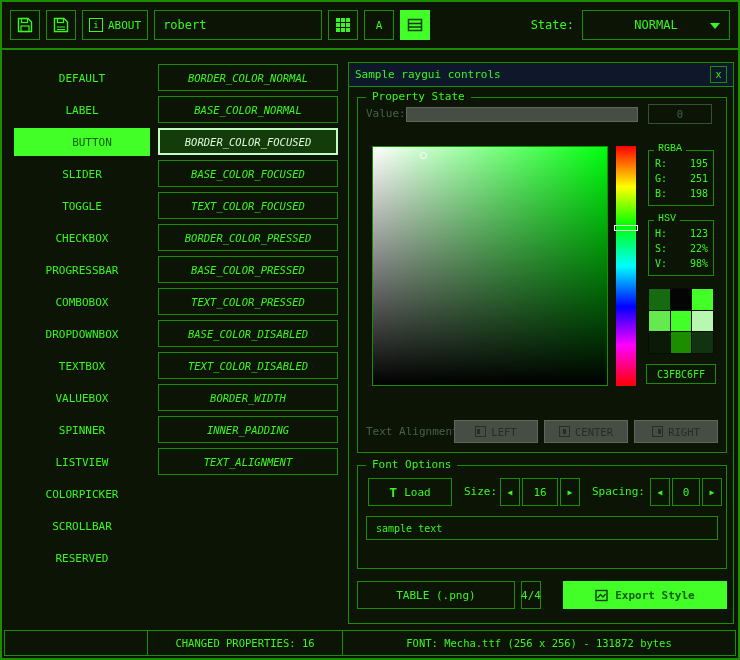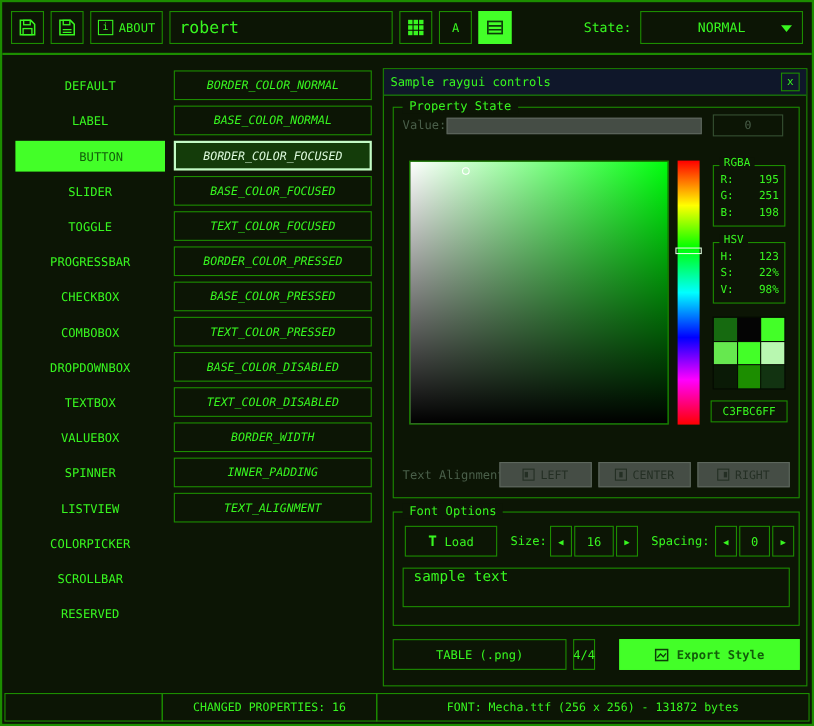--- a/index.html
+++ b/index.html
@@ -19,21 +19,21 @@
   html,body{background:#050a02;}
   #app{position:relative;width:740px;height:660px;background:var(--bg);border:2px solid var(--bd);overflow:hidden;}
 
   
   .toolbar{position:absolute;left:0;top:0;right:0;height:48px;border-bottom:2px solid var(--bd);display:flex;align-items:center;gap:6px;padding:0 8px;}
   .tbtn{height:30px;min-width:30px;background:var(--bg);border:1px solid var(--bd);color:var(--tx);display:flex;align-items:center;justify-content:center;gap:5px;font-size:11px;cursor:pointer;padding:0 6px;}
   .tbtn svg{display:block;}
   .tbtn.active{background:var(--hl);border-color:var(--hl);color:var(--hl-tx);}
   .tbtn.active svg *{stroke:#0c3c08;fill:none;}
   .info-ico{display:inline-flex;width:14px;height:14px;border:1px solid var(--tx);align-items:center;justify-content:center;font-size:9px;}
-  .tinput{width:203px;height:30px;border:1px solid var(--bd);color:var(--tx);font-size:15px;display:flex;align-items:center;padding:0 8px;}
+  .tinput{width:168px;height:30px;border:1px solid var(--bd);color:var(--tx);font-size:12px;display:flex;align-items:center;padding:0 8px;}
   .state-wrap{margin-left:auto;display:flex;align-items:center;gap:8px;}
   .state-label{color:var(--tx);font-size:12px;}
   .dropdown{width:148px;height:30px;border:1px solid var(--bd);color:var(--tx);font-size:12px;display:flex;align-items:center;justify-content:center;position:relative;cursor:pointer;}
   .dd-arrow{position:absolute;right:9px;top:12px;width:0;height:0;border-left:5px solid transparent;border-right:5px solid transparent;border-top:6px solid var(--tx);}
 
   
   .controls-list{position:absolute;left:12px;top:62px;width:136px;}
   .ctl-item{height:28px;margin-bottom:4px;display:flex;align-items:center;justify-content:center;color:var(--tx);font-size:11px;cursor:pointer;}
   .ctl-item.selected{background:var(--hl);color:var(--hl-tx);padding-left:20px;}
 
@@ -57,41 +57,41 @@
   .value-box{position:absolute;left:290px;top:6px;width:64px;height:20px;border:1px solid #365032;color:var(--dim);font-size:10.5px;display:flex;align-items:center;justify-content:center;}
 
   .color-panel{position:absolute;left:14px;top:48px;width:236px;height:240px;border:1px solid var(--bd);
     background:linear-gradient(to top,#000,rgba(0,0,0,0)),linear-gradient(to right,#fff,#00ff0d);cursor:crosshair;}
   .picker-dot{position:absolute;left:20%;top:2%;width:7px;height:7px;border:1px solid #ffffff;border-radius:50%;}
   .hue-bar{position:absolute;left:258px;top:48px;width:20px;height:240px;cursor:pointer;
     background:linear-gradient(to bottom,#ff0000 0%,#ffff00 17%,#00ff00 33%,#00ffff 50%,#0000ff 67%,#ff00ff 83%,#ff0000 100%);}
   .hue-handle{position:absolute;left:-2px;right:-2px;top:33%;height:6px;border:1px solid var(--ft);}
 
   .mini-box{position:absolute;left:290px;width:66px;height:56px;border:1px solid var(--bd);padding:5px 5px 0 6px;}
-  .mini-box .group-label{left:5px;padding:0 4px;font-size:10px;}
+  .mini-box .group-label{left:5px;padding:0 4px;font-size:10px;font-family:Liberation Mono, monospace;}
   .mini-row{color:var(--tx);font-size:10px;line-height:15px;white-space:nowrap;}
   .mini-row .v{float:right;}
 
   .swatch-grid{position:absolute;left:290px;top:190px;width:66px;height:66px;display:grid;grid-template-columns:repeat(3,1fr);grid-template-rows:repeat(3,1fr);gap:1px;background:#060d03;border:1px solid #060d03;}
   .swatch{cursor:pointer;}
 
   .hex-box{position:absolute;left:288px;top:266px;width:70px;height:20px;border:1px solid var(--bd);color:var(--tx);font-size:10px;display:flex;align-items:center;justify-content:center;}
 
   .align-btn{position:absolute;top:322px;height:23px;background:var(--dis-bg);border:1px solid var(--dis-bd);color:var(--dis-tx);font-size:10.5px;display:flex;align-items:center;justify-content:center;gap:5px;cursor:pointer;}
   .al-ico{width:11px;height:11px;border:1px solid var(--dis-tx);position:relative;display:inline-block;}
   .al-ico i{position:absolute;top:2px;width:3px;height:5px;background:var(--dis-tx);}
   .al-ico.l i{left:1px;} .al-ico.c i{left:3px;} .al-ico.r i{right:1px;}
 
   
   .load-btn{position:absolute;left:10px;top:12px;width:84px;height:28px;border:1px solid var(--bd);color:var(--tx);background:transparent;font-size:11px;display:flex;align-items:center;justify-content:center;gap:7px;cursor:pointer;}
   .load-t{font-size:13px;font-weight:bold;}
   .inline-label{position:absolute;color:var(--tx);font-size:11px;}
   .spin-btn{position:absolute;top:12px;width:20px;height:28px;border:1px solid var(--bd);background:transparent;color:var(--tx);font-size:8px;display:flex;align-items:center;justify-content:center;cursor:pointer;}
   .spin-val{position:absolute;top:12px;height:28px;border:1px solid var(--bd);color:var(--tx);font-size:11px;display:flex;align-items:center;justify-content:center;}
-  .sample-textbox{position:absolute;left:8px;top:50px;width:352px;height:36px;border:1px solid var(--bd);color:var(--tx);font-size:13px;display:flex;padding:0 9px;}
+  .sample-textbox{position:absolute;left:8px;top:50px;width:352px;height:24px;border:1px solid var(--bd);color:var(--tx);font-size:10px;display:flex;align-items:center;padding:0 9px;}
 
   
   .export-row-btn{position:absolute;top:518px;height:28px;border:1px solid var(--bd);background:transparent;color:var(--tx);font-size:11px;display:flex;align-items:center;justify-content:center;gap:7px;cursor:pointer;}
   .btn-table{left:8px;width:158px;}
   .btn-pages{left:172px;width:20px;cursor:default;}
   .btn-export{left:214px;width:164px;background:var(--hl);border-color:var(--hl);color:var(--hl-tx);font-weight:bold;}
 
   
   .statusbar{position:absolute;left:2px;right:2px;bottom:2px;height:26px;display:flex;}
   .status-seg{border:1px solid var(--bd);height:26px;display:flex;align-items:center;justify-content:center;color:var(--tx);font-size:10.5px;white-space:nowrap;}
@@ -158,22 +158,22 @@
       </div>
     </div>
   </div>
 
   <div class="controls-list">
     <div class="ctl-item">DEFAULT</div>
     <div class="ctl-item">LABEL</div>
     <div class="ctl-item selected">BUTTON</div>
     <div class="ctl-item">SLIDER</div>
     <div class="ctl-item">TOGGLE</div>
+    <div class="ctl-item">CHECKBOX</div>
     <div class="ctl-item">PROGRESSBAR</div>
-    <div class="ctl-item">CHECKBOX</div>
     <div class="ctl-item">COMBOBOX</div>
     <div class="ctl-item">DROPDOWNBOX</div>
     <div class="ctl-item">TEXTBOX</div>
     <div class="ctl-item">VALUEBOX</div>
     <div class="ctl-item">SPINNER</div>
     <div class="ctl-item">LISTVIEW</div>
     <div class="ctl-item">COLORPICKER</div>
     <div class="ctl-item">SCROLLBAR</div>
     <div class="ctl-item">RESERVED</div>
   </div>

